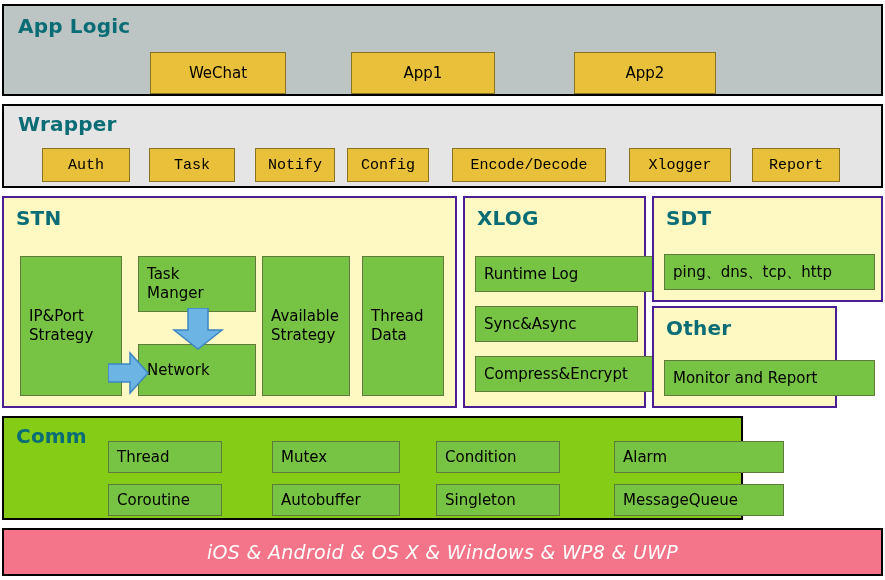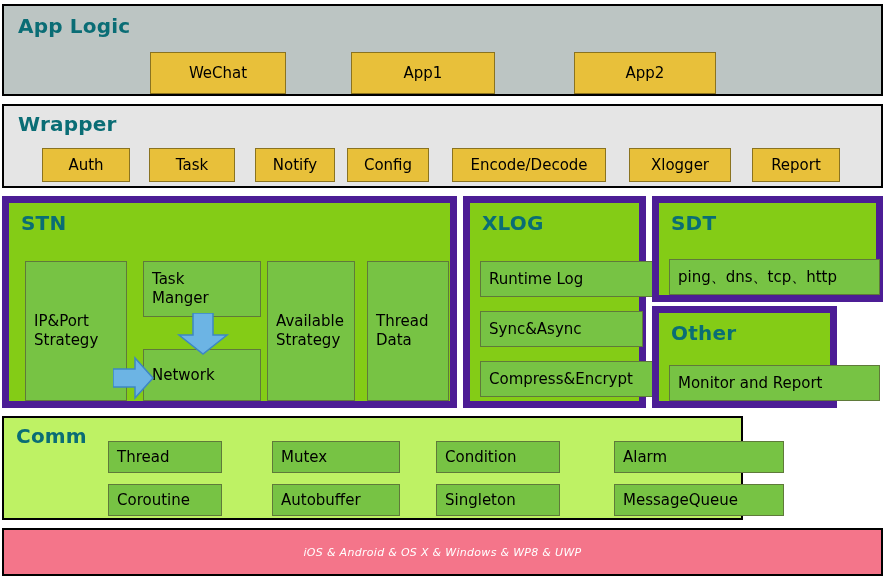--- a/index.html
+++ b/index.html
@@ -68,40 +68,41 @@
     left: 2px;  top: 104px;
     width: 881px; height: 84px;
     background: #e5e5e5;
   }
   #wrapper .band-title { left: 14px; top: 6px; }
   .wrapper-row {
     position: absolute;
     left: 0; top: 42px;
     height: 36px;
     width: 100%;
+    font-family: Liberation Mono, monospace;
   }
   .wrapper-row .yellow-box {
     top: 0;
     height: 34px;
     font-size: 15px;
   }
   #w-auth   { left: 38px;  width: 88px; }
   #w-task   { left: 145px; width: 86px; }
   #w-notify { left: 251px; width: 80px; }
   #w-config { left: 343px; width: 82px; }
   #w-encode { left: 448px; width: 154px; }
   #w-xlog   { left: 625px; width: 102px; }
   #w-report { left: 748px; width: 88px; }
 
   
   .orange-band {
     position: absolute;
     box-sizing: border-box;
-    background: #84cc16;
-    border: 7px solid #4c1d95;
+    background: #fef9c3;
+    border: 2px solid #4c1d95;
   }
   .orange-band .band-title { left: 12px; top: 8px; }
 
   #stn  { left: 2px;   top: 196px; width: 455px; height: 212px; }
   #xlog { left: 463px; top: 196px; width: 183px; height: 212px; }
   #sdt  { left: 652px; top: 196px; width: 231px; height: 106px; }
   #other{ left: 652px; top: 306px; width: 185px; height: 102px; }
 
   .green-box {
     position: absolute;
@@ -143,21 +144,21 @@
   
   #g-pdth { left: 10px; top: 56px; width: 211px; height: 36px; }
 
   
   #g-monrep { left: 10px; top: 52px; width: 211px; height: 36px; }
 
   
   #comm {
     left: 2px;  top: 416px;
     width: 741px; height: 104px;
-    background: #bef264;
+    background: #84cc16;
   }
   #comm .band-title { left: 12px; top: 6px; }
   #comm .green-box { font-size: 15px; height: 32px; }
   .comm-r1 { top: 23px; }
   .comm-r2 { top: 66px; }
   #c-thread       { left: 104px; width: 114px; }
   #c-mutex        { left: 268px; width: 128px; }
   #c-condition    { left: 432px; width: 124px; }
   #c-alarm        { left: 610px; width: 170px; }
   #c-coroutine    { left: 104px; width: 114px; }
@@ -173,21 +174,21 @@
     width: 881px; height: 48px;
     background: #f4758a;
     border: 2px solid #000000;
     display: flex;
     align-items: center;
     justify-content: center;
   }
   #platform .ptext {
     color: #ffffff;
     font-style: italic;
-    font-size: 11px;
+    font-size: 19px;
     letter-spacing: 0.3px;
     text-align: center;
   }
 </style>
 </head>
 <body>
 
 <div class="diagram">
 
   <div class="band" id="app-logic">

